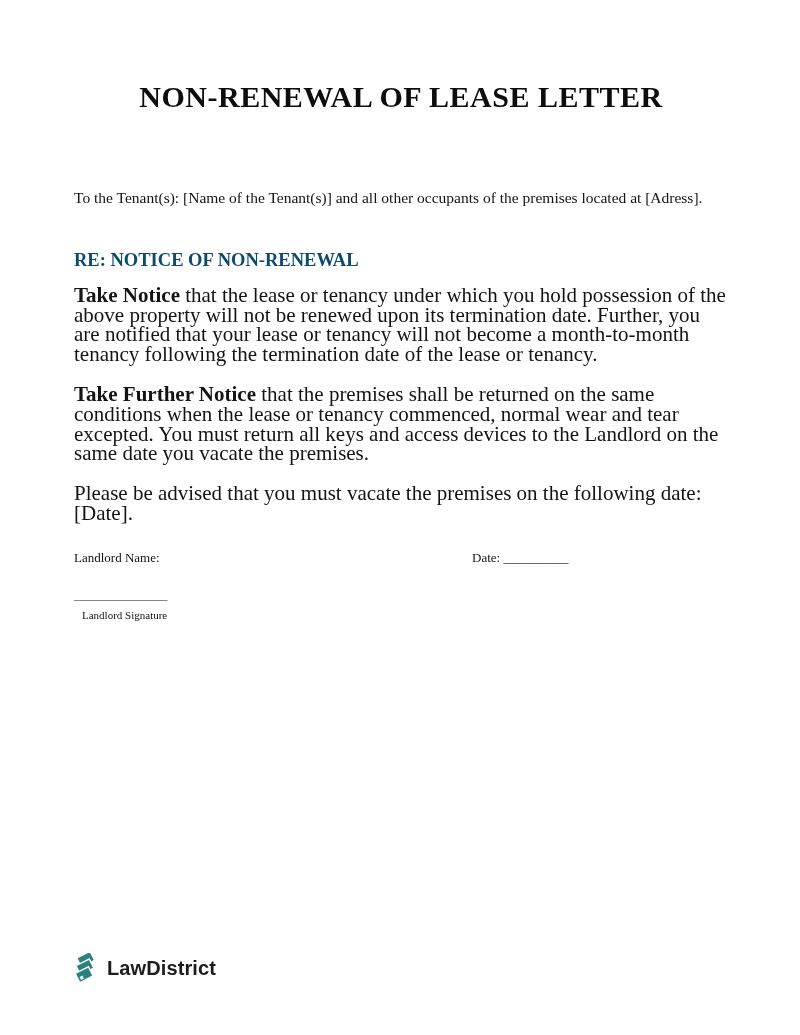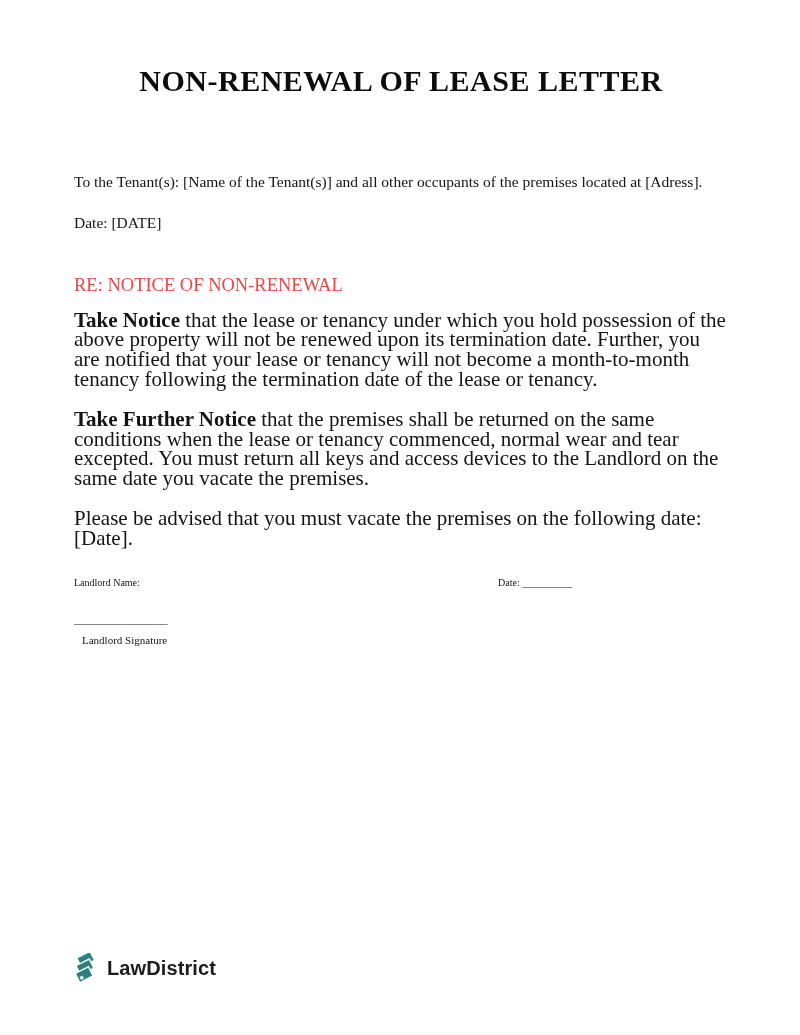--- a/index.html
+++ b/index.html
@@ -17,57 +17,56 @@
     overflow: hidden;
   }
   .content {
     position: absolute;
     left: 74px;
     top: 0;
     width: 654px;
   }
   .doc-title {
     margin: 0;
-    padding-top: 64px;
+    padding-top: 80px;
     text-align: center;
     font-size: 30px;
     font-weight: bold;
     letter-spacing: 0.5px;
     color: #0d0d0d;
   }
   .intro-block {
     margin-top: 74px;
   }
   p.doc-line {
     margin: 0 0 21px 0;
     font-size: 15.5px;
     line-height: 19.8px;
   }
   .re-heading {
     margin: 42px 0 0 0;
     font-family: "Liberation Serif", serif;
     font-size: 18.5px;
-    font-weight: normal;
-    color: #ef4444;
+    font-weight: bold;
+    color: #0c4a6e;
   }
   p.body-par {
     margin: 15px 2px 0 0;
     font-size: 21px;
     line-height: 19.8px;
   }
   p.body-par + p.body-par {
     margin-top: 20px;
   }
   .bold-lead { font-weight: bold; }
   .sig-row {
     display: flex;
     margin-top: 24px;
-    font-size: 10px;
+    font-size: 13px;
     line-height: 19.8px;
-    gap: 26px;
   }
   .sig-row .landlord-name { flex: 0 0 398px; }
   .sig-row .date-cell { flex: 1; }
   .blank-line { letter-spacing: 0; }
   .signature-block {
     margin-top: 18px;
     font-size: 11px;
     line-height: 19.8px;
   }
   .signature-rule {
@@ -103,21 +102,20 @@
 </head>
 <body>
 
 <div class="page">
   <div class="content">
 
     <h1 class="doc-title">NON-RENEWAL OF LEASE LETTER</h1>
 
     <div class="intro-block">
       <p class="doc-line">To the Tenant(s): [Name of the Tenant(s)] and all other occupants of the premises located at [Adress].</p>
-      <p class="doc-line">Date: [DATE]</p>
     </div>
 
     <h2 class="re-heading">RE: NOTICE OF NON-RENEWAL</h2>
 
     <p class="body-par"><span class="bold-lead">Take Notice</span><span> that the lease or tenancy under which you hold possession of the above property will not be renewed upon its termination date. Further, you are notified that your lease or tenancy will not become a month-to-month tenancy following the termination date of the lease or tenancy.</span></p>
 
     <p class="body-par"><span class="bold-lead">Take Further Notice</span><span> that the premises shall be returned on the same conditions when the lease or tenancy commenced, normal wear and tear excepted. You must return all keys and access devices to the Landlord on the same date you vacate the premises.</span></p>
 
     <p class="body-par">Please be advised that you must vacate the premises on the following date: [Date].</p>
 

